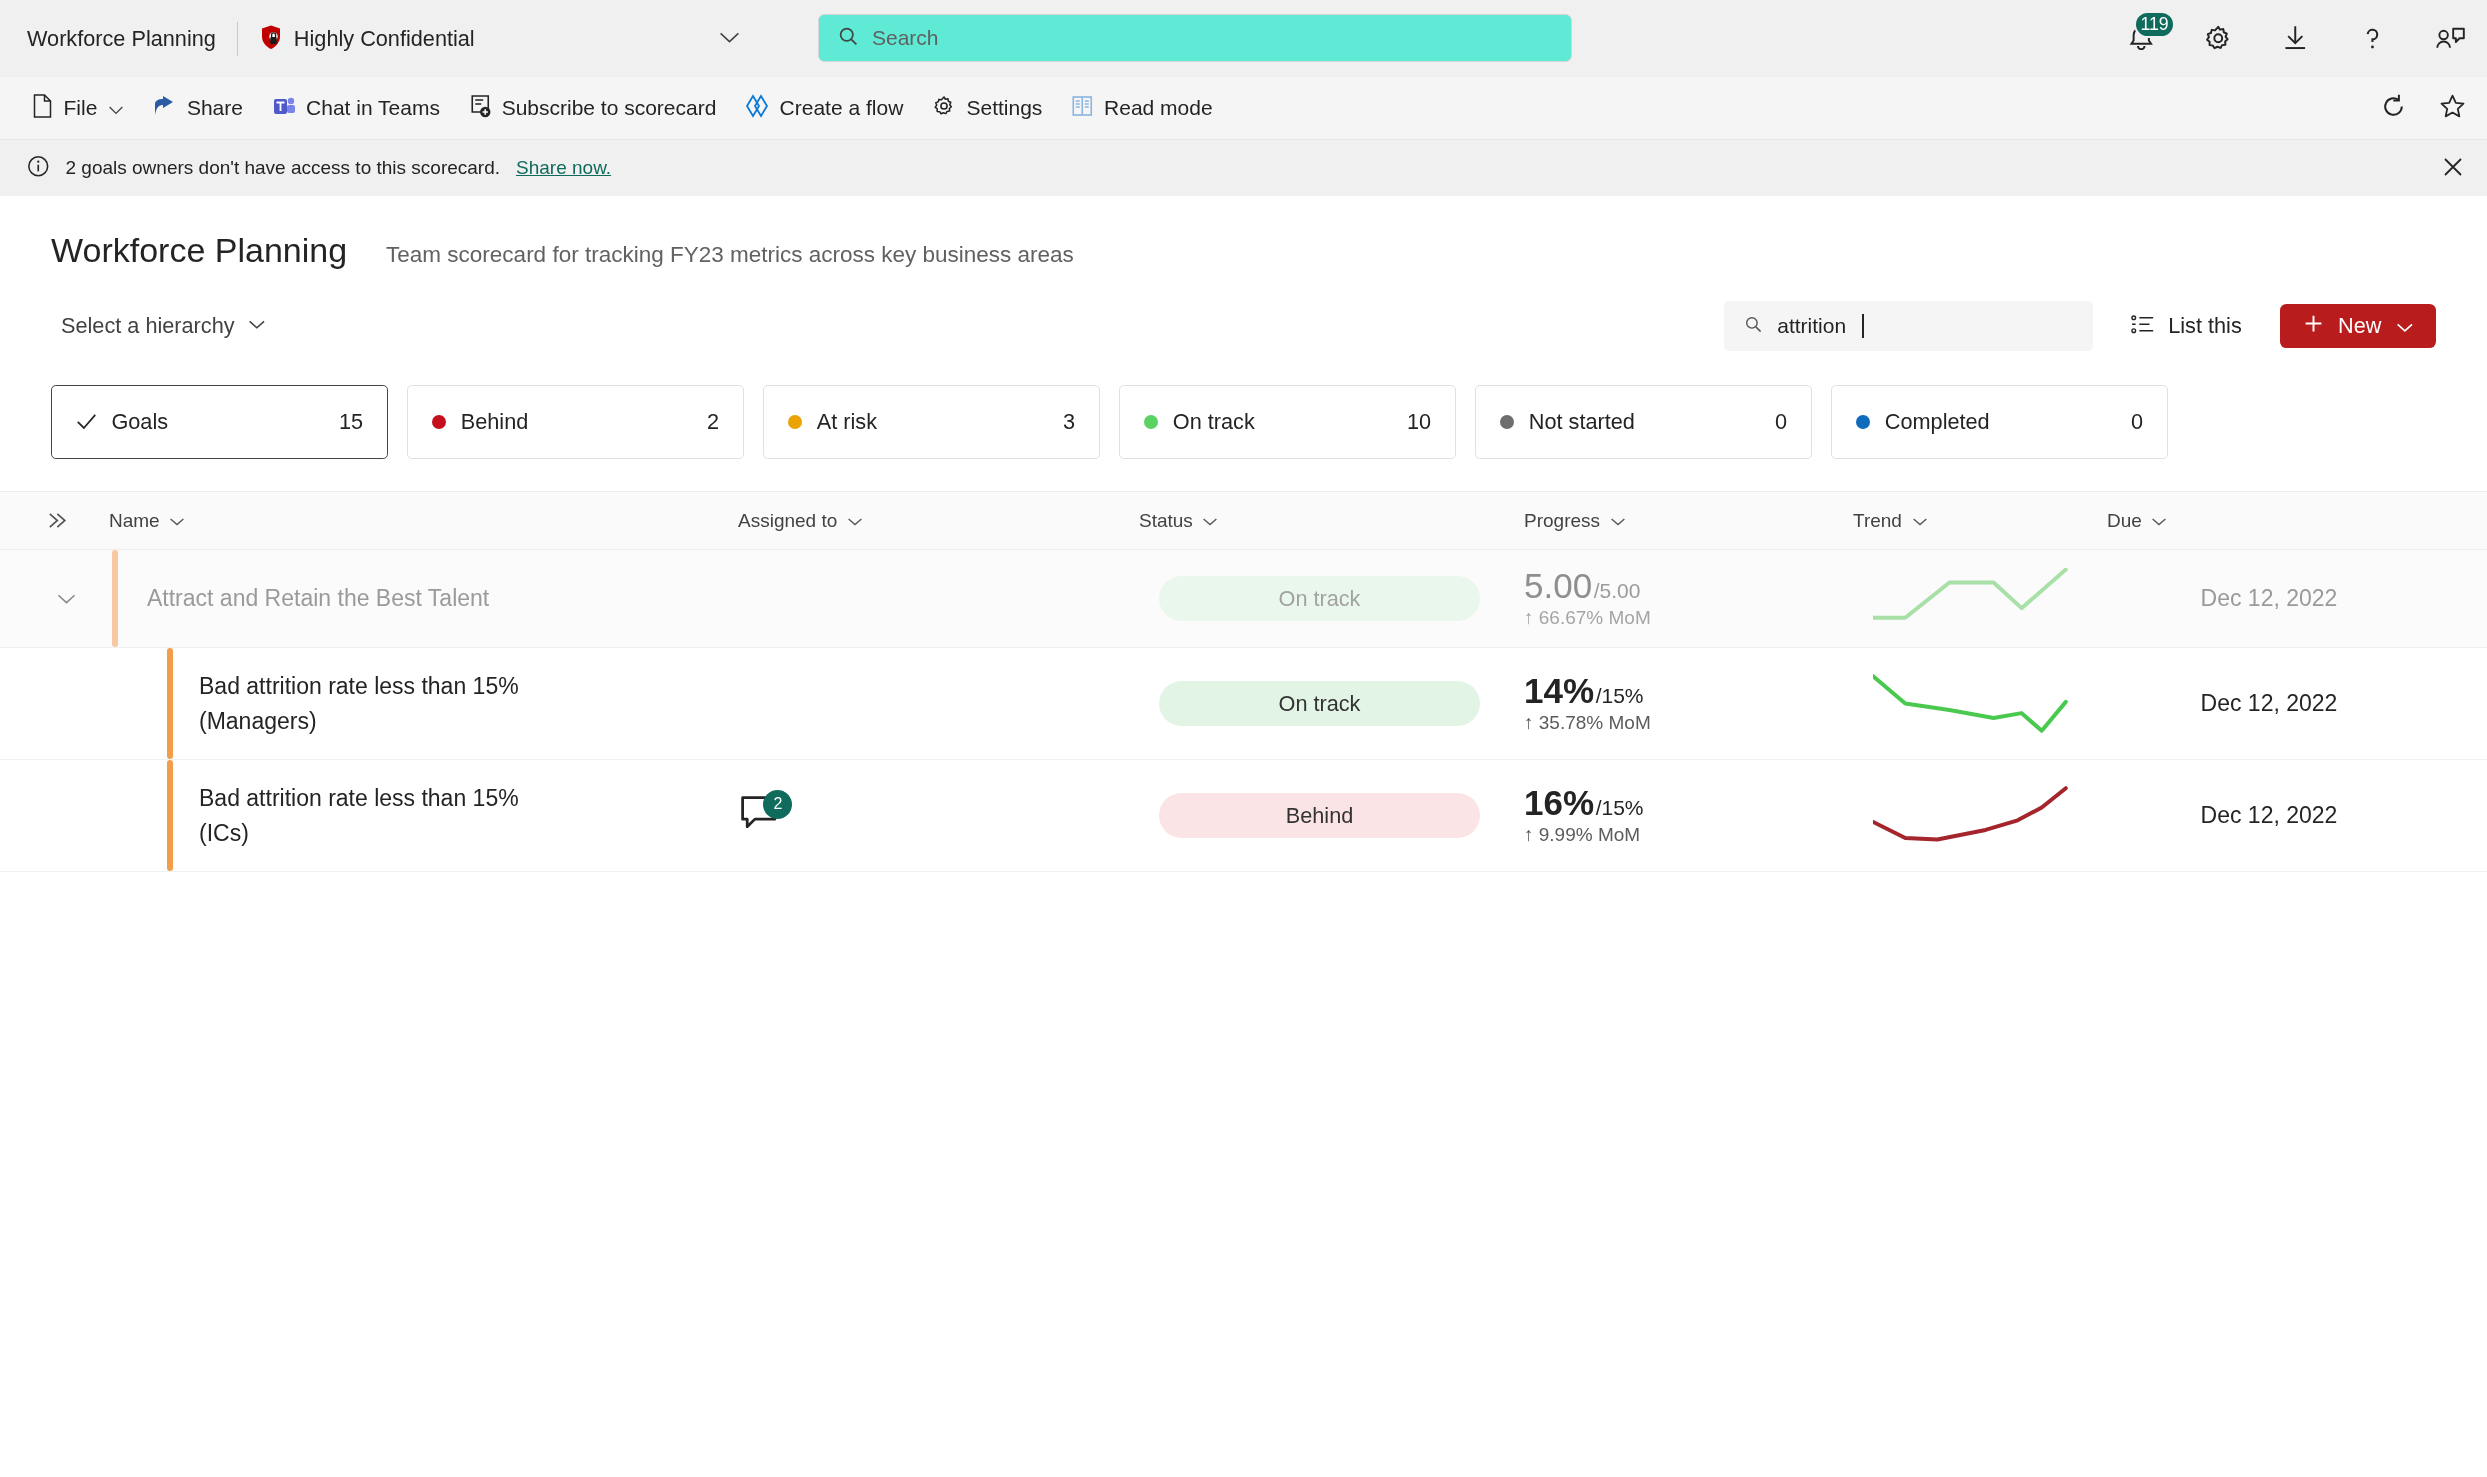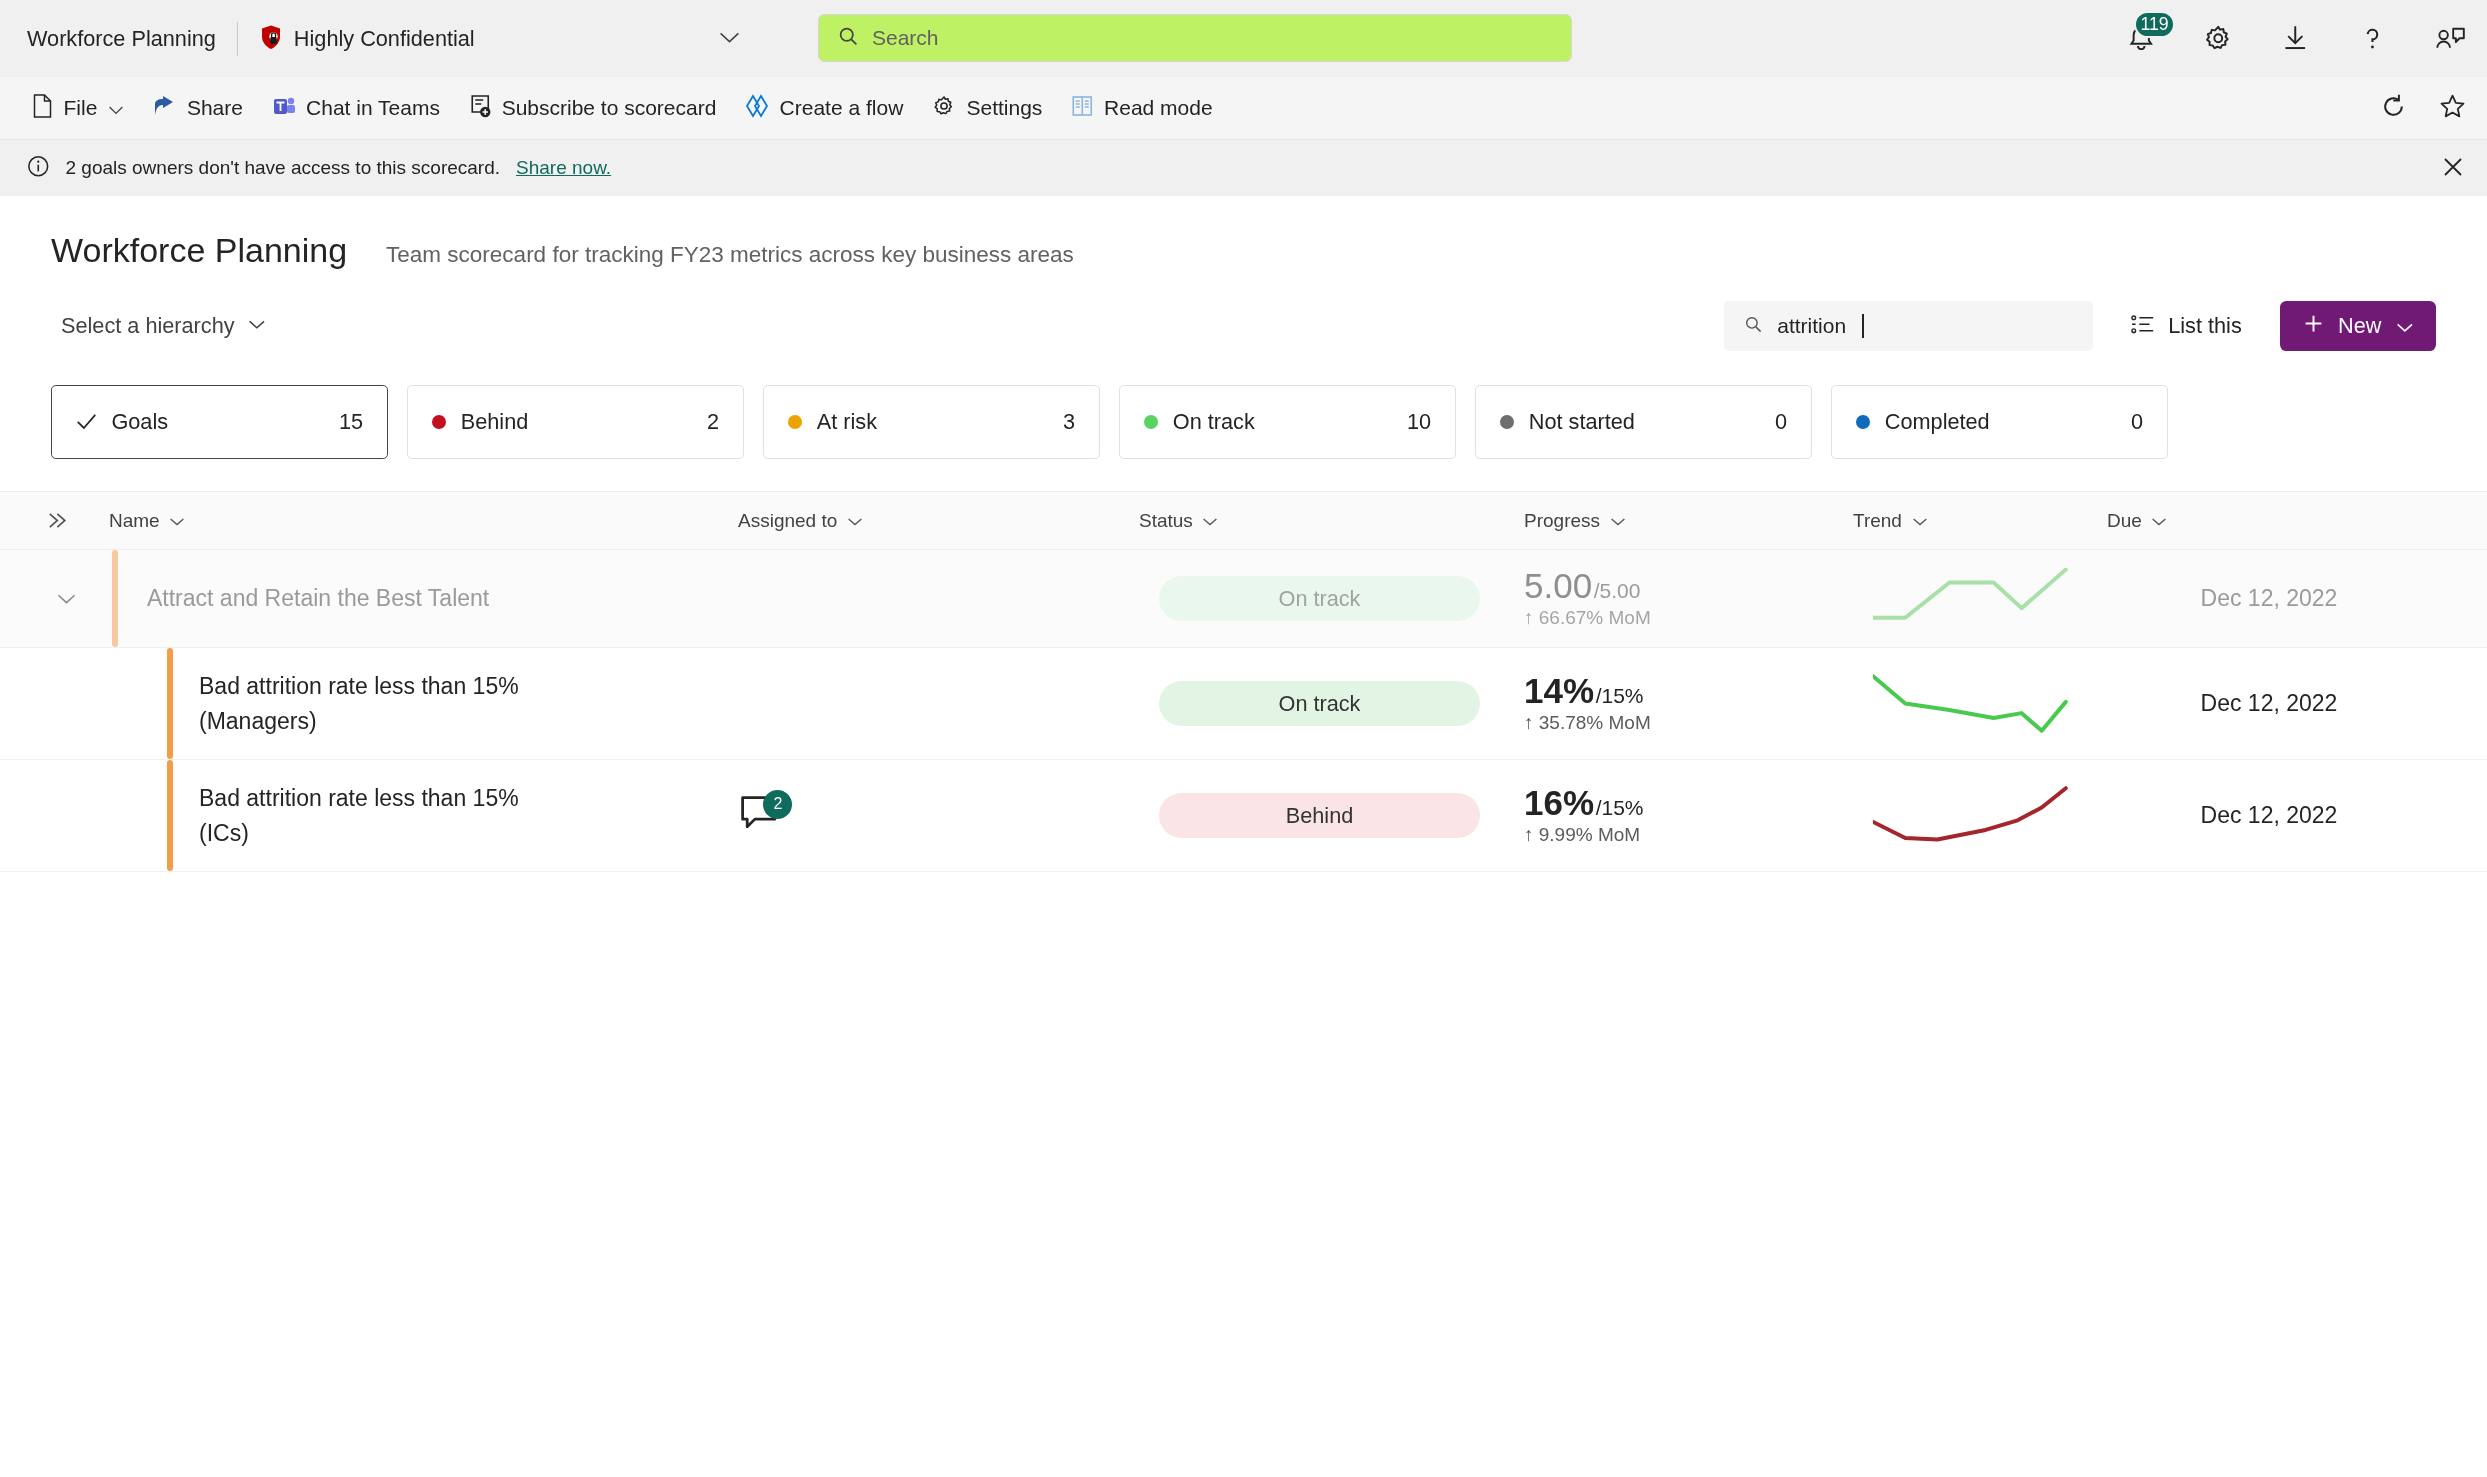--- a/index.html
+++ b/index.html
@@ -22,21 +22,21 @@
     position: relative;
   }
   .app-title { font-size: 21.7px; color: #242424; white-space: nowrap; }
   .vsep { width: 0.8px; height: 34px; background: #c8c8c8; margin: 0 21px; }
   .sensitivity { display:flex; align-items:center; gap:11.2px; }
   .sensitivity-label { font-size: 21.7px; color:#242424; white-space:nowrap; }
   .chev-topbar { margin-left: 233px; color:#444; }
   .search-wrap {
     position: absolute; left: 818px; top: 14.4px;
     width: 754px; height: 48px;
-    background: #bef264; border: 0.8px solid #d6d6d6; border-radius: 6.4px;
+    background: #5eead4; border: 0.8px solid #d6d6d6; border-radius: 6.4px;
     display:flex; align-items:center; gap:13px; padding: 0 19px;
   }
   .search-wrap .ph { font-size: 21px; color: #616161; }
   .topbar-right {
     position:absolute; right: 20px; top:0; height:77px;
     display:flex; align-items:center; gap:42px;
   }
   .ticon { position:relative; width:35px; height:35px; display:flex; align-items:center; justify-content:center; cursor:pointer; }
   .badge {
     position:absolute; top:-9.6px; left: 9.6px;
@@ -88,22 +88,22 @@
   .goal-search {
     width: 369px; height: 50px; background:#f5f5f5; border-radius: 4.8px;
     display:flex; align-items:center; gap:14.4px; padding: 0 19px;
     border: 0.8px solid transparent;
   }
   .goal-search-val { font-size: 21px; color:#242424; position:relative; }
   .caret { display:inline-block; width:1.6px; height:24px; background:#242424; margin-left:1.6px; vertical-align:-4px; }
   .listview-btn { display:flex; align-items:center; gap:13px; padding: 9.6px 14.4px; cursor:pointer; border-radius:4.8px; }
   .listview-label { font-size: 21.7px; color:#242424; }
   .new-btn {
-    background:#701a75; color:#fff; border-radius:6.4px;
-    height: 50px; padding: 0 22.5px; display:flex; align-items:center; gap:14.4px;
+    background:#b91c1c; color:#fff; border-radius:6.4px;
+    height: 44px; padding: 0 22.5px; display:flex; align-items:center; gap:14.4px;
     font-size: 21.7px; cursor:pointer;
   }
 
   
   .pills {
     margin: 27px 51px 0 51px;
     display:flex; gap: 0;
   }
   .pill {
     position:relative;

